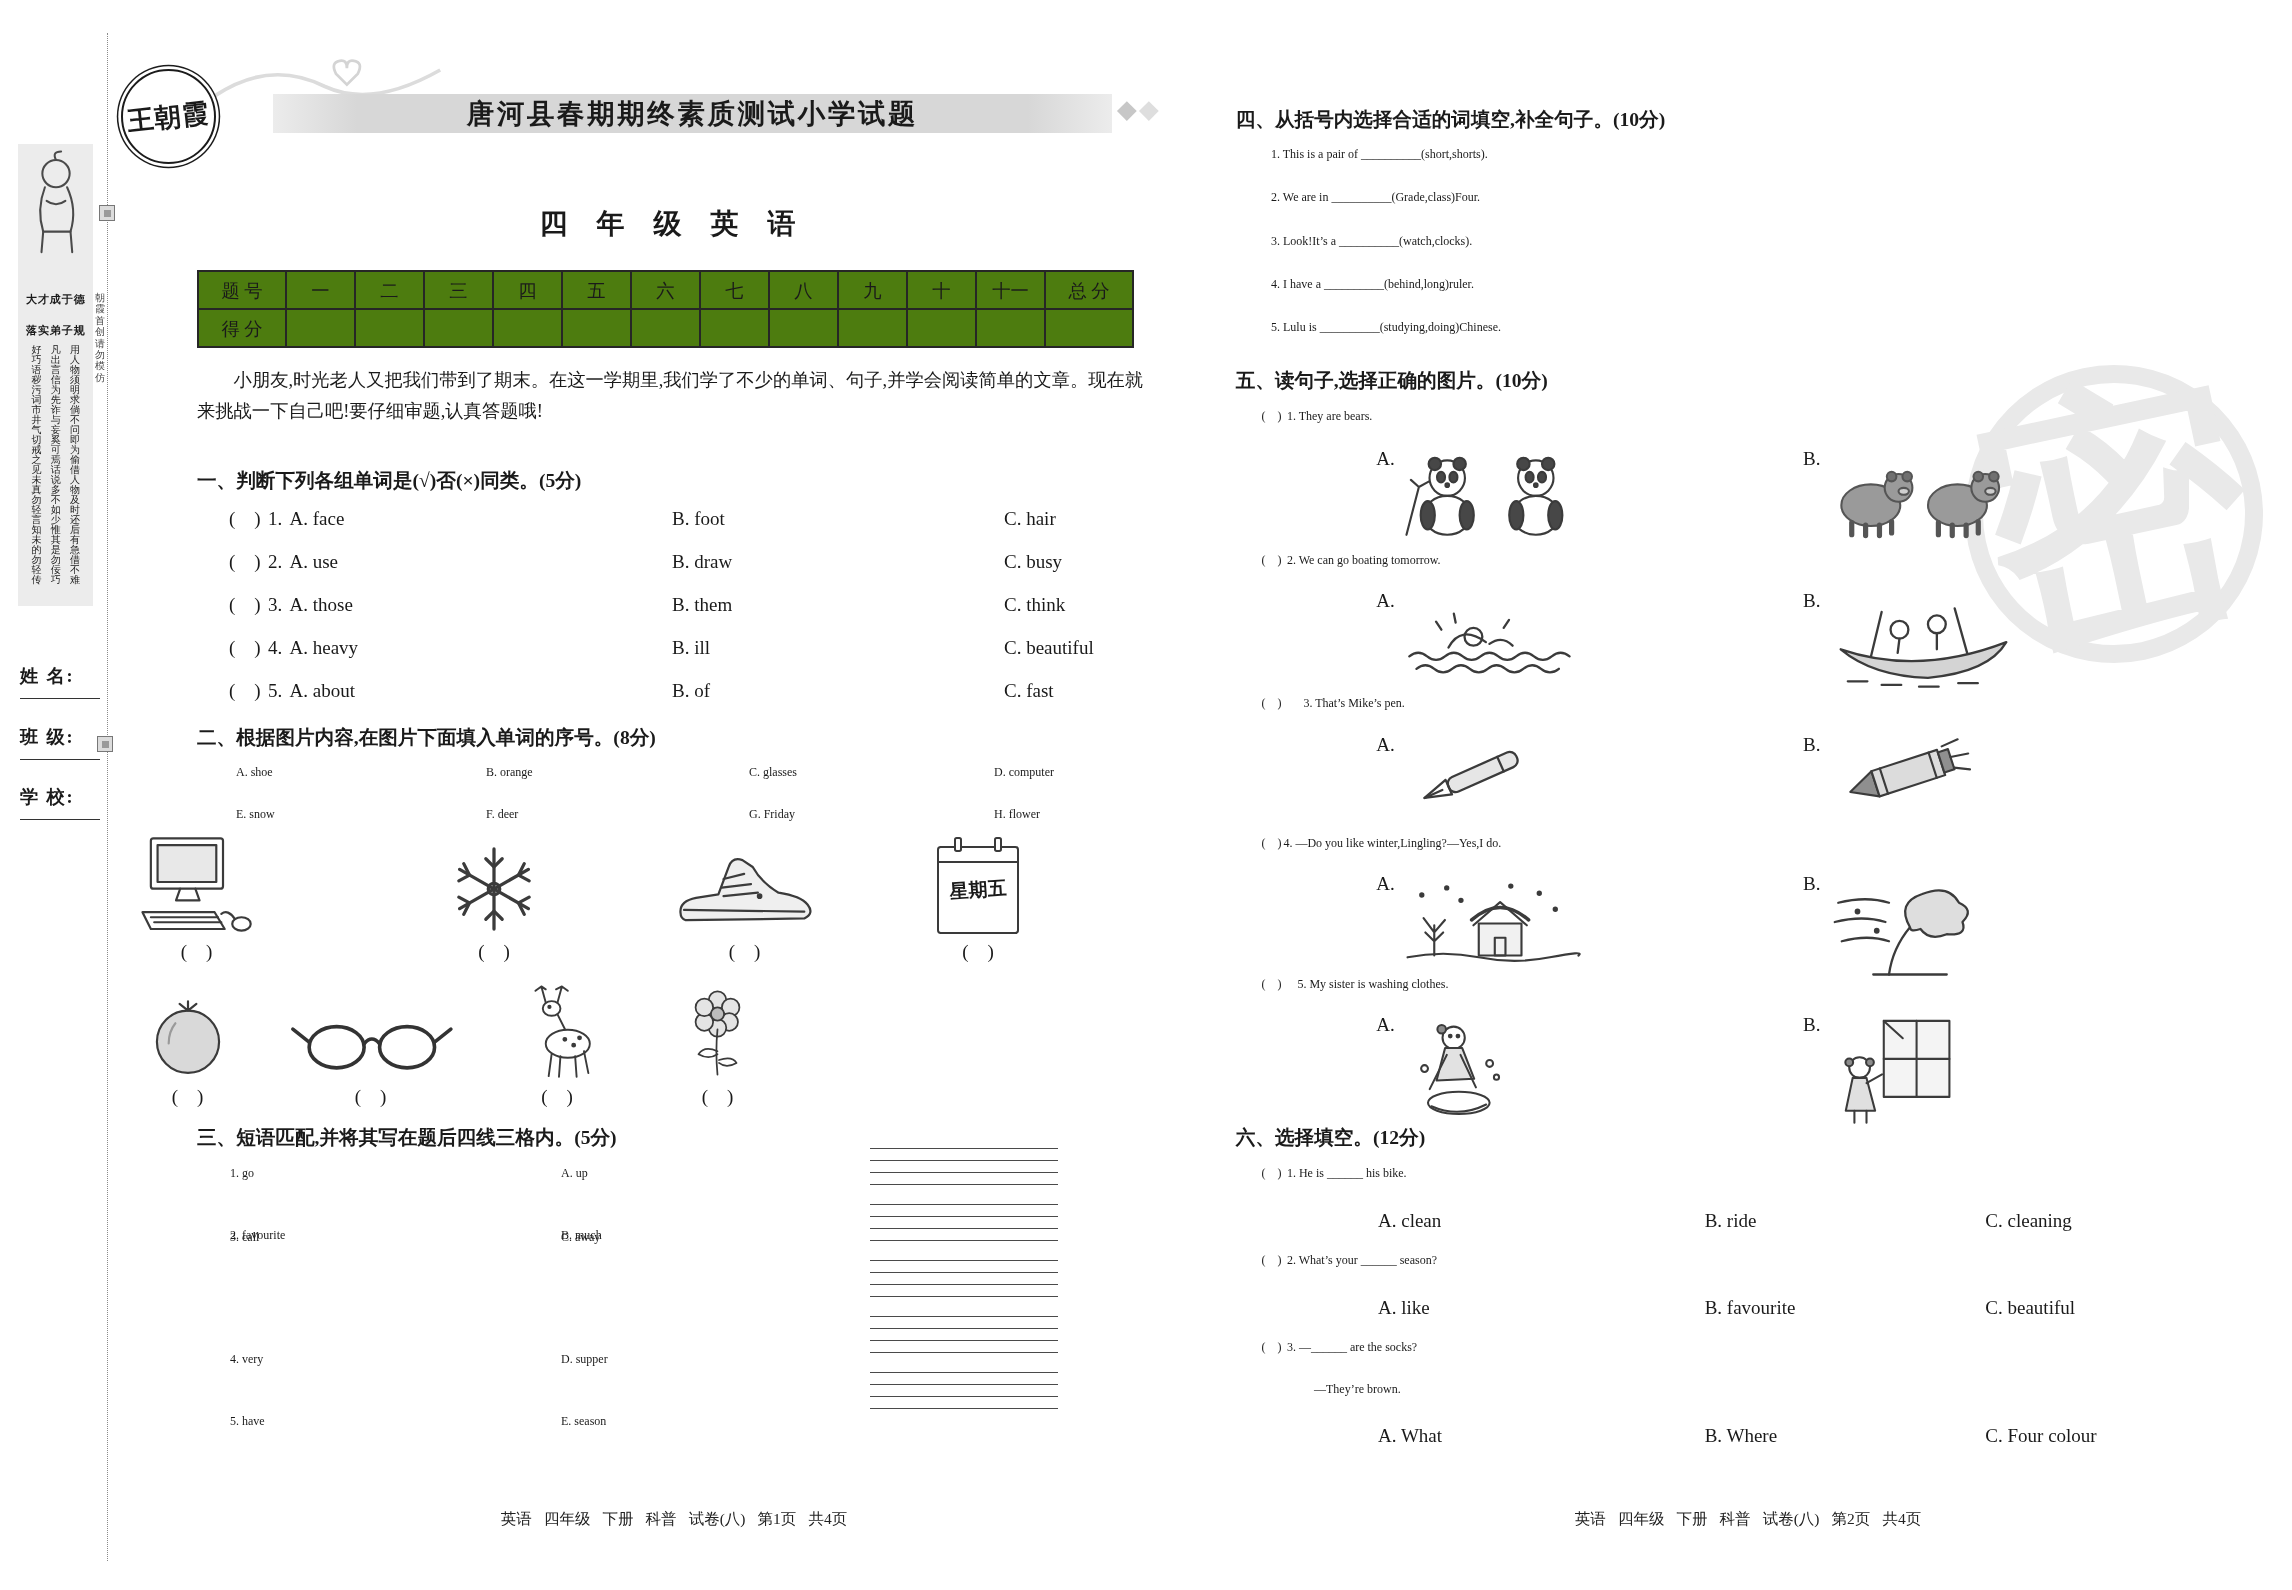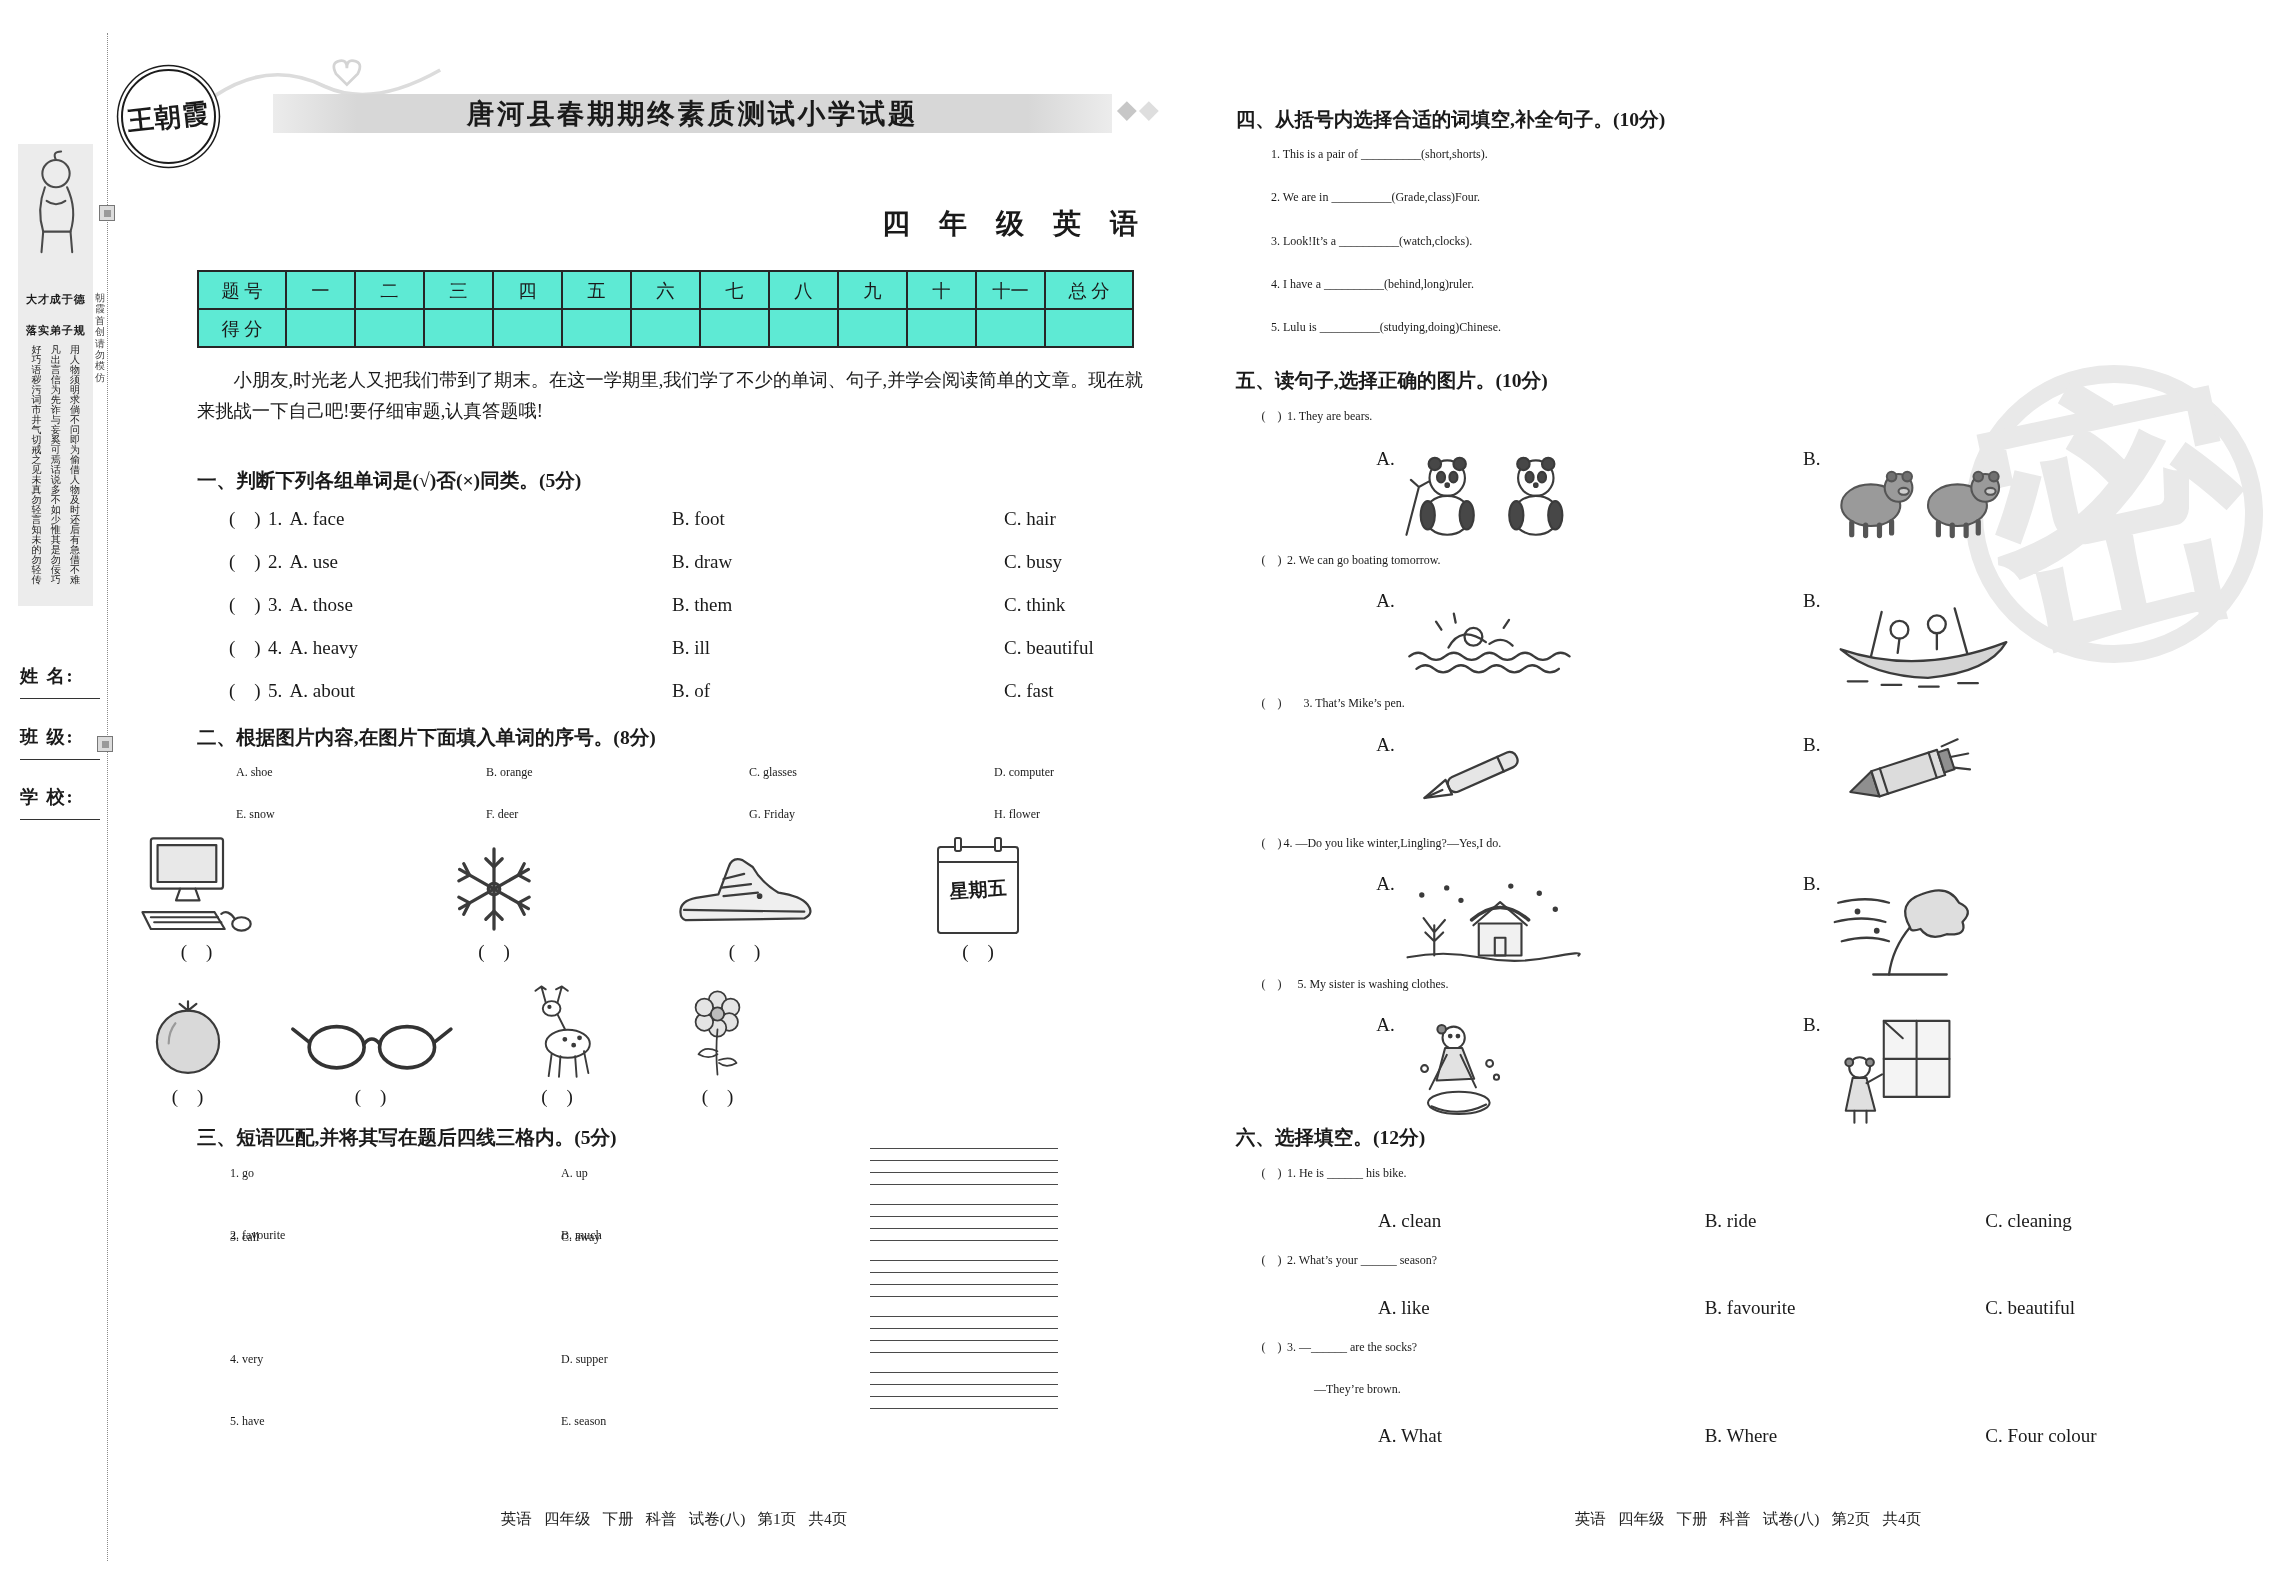--- a/index.html
+++ b/index.html
@@ -23,22 +23,22 @@
 .page{position:absolute;top:0;height:1591px;z-index:1}
 .p1{left:119px;width:1069px}
 .p2{left:1234px;width:1033px}
 
 .logo-ring{width:95px;height:95px;border-radius:50%;border:2.7px solid #1b1b1b;box-shadow:0 0 0 2.7px #fff,0 0 0 4.2px #1b1b1b;display:flex;align-items:center;justify-content:center;background:#fff}
 .logo-text{font-size:26.5px;font-weight:700;transform:rotate(-6deg);letter-spacing:0.9px}
 .titlebar{background:linear-gradient(90deg,#ececec,#d7d7d7 10%,#d7d7d7 90%,#ececec);display:flex;align-items:center;justify-content:center}
 .titlebar h1{font-size:27.4px;font-weight:700;letter-spacing:2.7px}
 .ornament span{display:inline-block;width:13.7px;height:13.7px;background:#c7c7c7;transform:rotate(45deg);margin-right:8.2px}
 .ornament span:last-child{background:#dedede}
-.subtitle{font-size:28px;font-weight:700;letter-spacing:11px;text-align:right}
-.score-table{border-collapse:collapse;background:#5eead4}
+.subtitle{font-size:28px;font-weight:700;letter-spacing:11px;text-align:center}
+.score-table{border-collapse:collapse;background:#4d7c0f}
 .score-table td{border:2px solid #262626;height:38px;text-align:center;font-size:18.3px;min-width:69px;padding:0 3.7px}
 .score-table td.wide{min-width:88px}
 .intro{font-size:18.3px;line-height:1.72;text-indent:2em}
 .sec-h{font-size:19.6px;font-weight:700}
 .q{font-size:12px}
 .row{display:flex;font-size:19px}
 .s1c1{width:443px;display:flex;gap:7.3px}
 .s1c2{width:332px}
 .wordrow span{display:inline-block}
 .pic-cell{display:flex;flex-direction:column;align-items:center;gap:7.3px}

